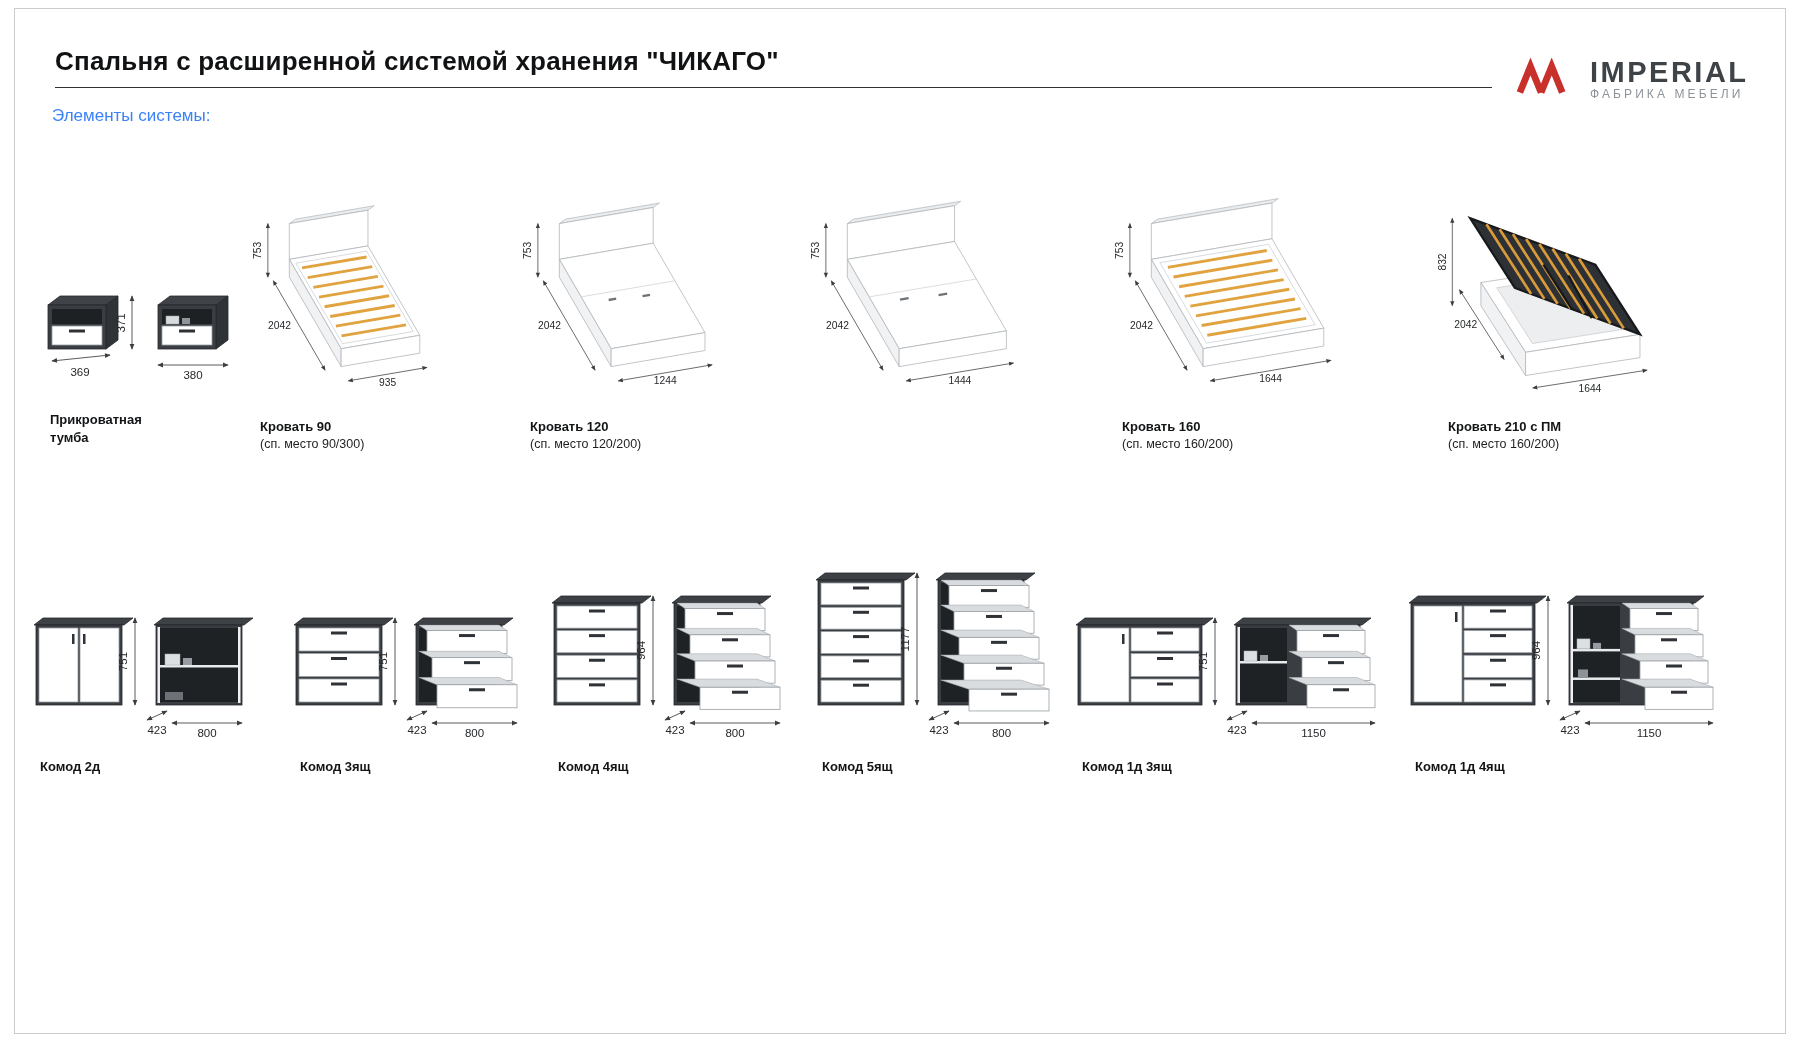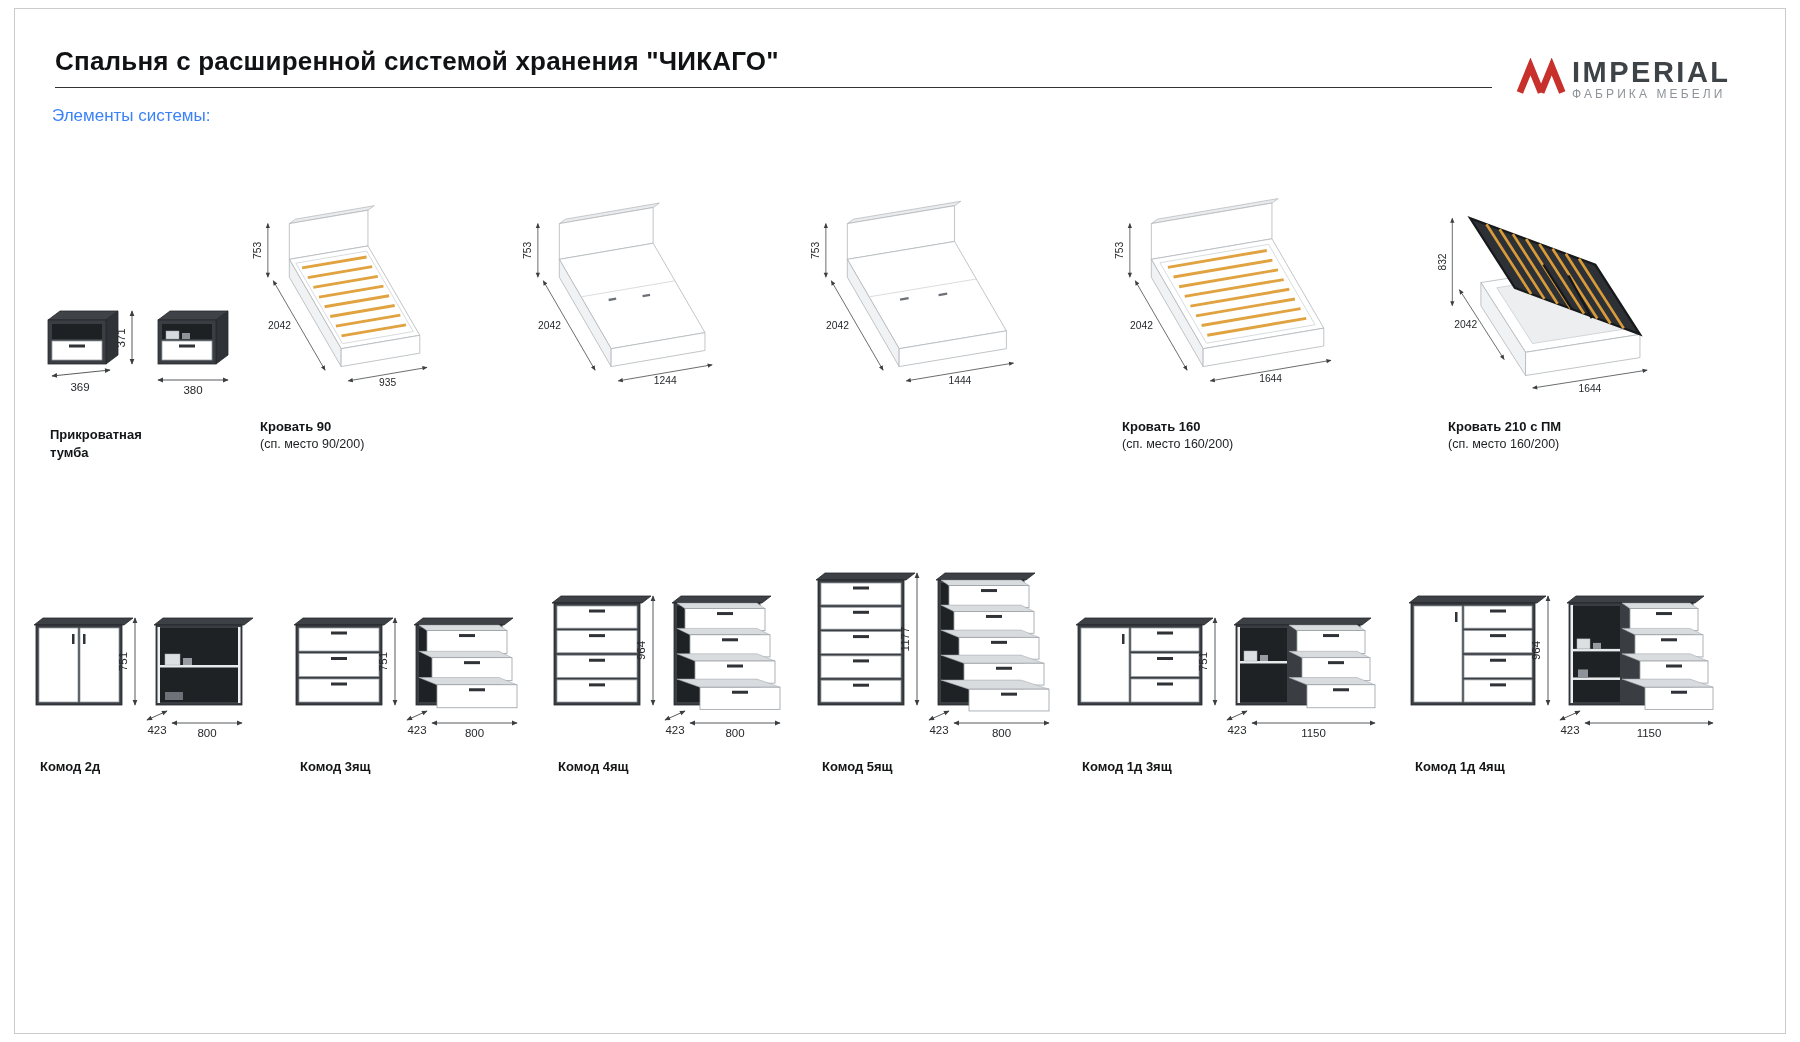--- a/index.html
+++ b/index.html
@@ -2,21 +2,21 @@
 <html style="--accent: #c8302c;"><head>
 <meta charset="utf-8">
 <style>
   *{margin:0;padding:0;box-sizing:border-box}
   html,body{width:1800px;height:1042px}
   body{background:#fff;font-family:"Liberation Sans",sans-serif;position:relative;overflow:hidden;color:#16181a}
   .frame{position:absolute;left:14px;top:8px;right:14px;bottom:8px;border:1px solid #c9ccce;pointer-events:none}
   .title{position:absolute;left:55px;top:46px;font-size:26px;font-weight:700;color:#101214;letter-spacing:.2px}
   .rule{position:absolute;left:55px;top:87px;width:1437px;border-top:1.5px solid #303234}
   .subtitle{position:absolute;left:52px;top:106px;font-size:17px;color:#3b82f6}
-  .logo{position:absolute;left:1516px;top:58px;display:flex;align-items:flex-start;gap:2px}
+  .logo{position:absolute;left:1516px;top:58px;display:flex;align-items:flex-start;gap:20px}
   .logo-text .logo-name{font-size:29px;font-weight:700;letter-spacing:2.5px;color:#3e4348;line-height:1}
   .logo-text .logo-tag{font-size:12px;letter-spacing:3.1px;color:#8d9399;}
   .cell{position:absolute}
   .art{display:flex;align-items:flex-end}
   .r1 .art{height:210px}
   .r2 .art{height:190px}
   .cap{margin-top:13px;padding-left:10px;font-size:13px;font-weight:700;color:#131517;line-height:1.4}
   .cap .sub{font-weight:400;font-size:12.5px;color:#1d1f21}
   .cap-narrow{max-width:135px}
   svg text.dt{font-family:"Liberation Sans",sans-serif;font-size:11.5px;fill:#26282b;font-weight:400}
@@ -35,21 +35,21 @@
     <polyline points="26,35 37,8 48,35" fill="none" stroke="var(--accent,#c8302c)" stroke-width="7"></polyline>
   </svg>
   <div class="logo-text">
     <div class="logo-name">IMPERIAL</div>
     <div class="logo-tag">ФАБРИКА МЕБЕЛИ</div>
   </div>
 </div>
 
 <div class="subtitle">Элементы системы:</div>
 
-<div class="cell r1" style="left:40px;top:203px;width:215px">
+<div class="cell r1" style="left:40px;top:188px;width:215px">
   <div class="art">
       <svg viewBox="0 0 215 115" width="215" height="115">
         <defs>
           <marker id="ar" viewBox="0 0 10 10" refX="8.5" refY="5" markerWidth="7" markerHeight="7" orient="auto-start-reverse">
             <path d="M0.5,1.2 L9.5,5 L0.5,8.8 z" fill="#3c3f42"></path>
           </marker>
         </defs>
         <polygon points="8.0,22.0 66.0,22.0 78.0,13.0 20.0,13.0" fill="#3f4247" stroke="#26282b" stroke-width="0.8"></polygon>
         <polygon points="66.0,22.0 78.0,13.0 78.0,57.0 66.0,66.0" fill="#2f3236" stroke="#26282b" stroke-width="0.8"></polygon>
         <rect x="8" y="22" width="58" height="44" fill="#3a3d42" stroke="#26282b" stroke-width="0.8"></rect>
@@ -102,21 +102,21 @@
         <line x1="20" y1="32" x2="20" y2="92" stroke="#45484b" stroke-width="0.9" marker-start="url(#ar)" marker-end="url(#ar)"></line>
         <text class="dt" x="12" y="62" text-anchor="middle" transform="rotate(-90 12 62)">753</text>
         <line x1="26" y1="96" x2="84" y2="196" stroke="#45484b" stroke-width="0.9" marker-start="url(#ar)" marker-end="url(#ar)"></line>
         <text class="dt" x="33" y="150" text-anchor="middle">2042</text>
         <line x1="110" y1="208" x2="198" y2="193" stroke="#45484b" stroke-width="0.9" marker-start="url(#ar)" marker-end="url(#ar)"></line>
         <text class="dt" x="154" y="213.5" text-anchor="middle">935</text>
       </svg>
     </div>
   <div class="cap">
       <div>Кровать 90</div>
-  <div class="sub">(сп. место 90/200)</div>
+  <div class="sub">(сп. место 90/300)</div>
     </div>
 </div>
 
 <div class="cell r1" style="left:520px;top:195px;width:250px">
   <div class="art">
       <svg viewBox="0 0 250 235" width="100%" height="210" preserveAspectRatio="xMinYMax meet">
         <defs>
           <marker id="ar" viewBox="0 0 10 10" refX="8.5" refY="5" markerWidth="7" markerHeight="7" orient="auto-start-reverse">
             <path d="M0.5,1.2 L9.5,5 L0.5,8.8 z" fill="#3c3f42"></path>
           </marker>
@@ -129,20 +129,24 @@
         <line x1="68.36" y1="114" x2="173.36" y2="96" stroke="#d5d8db" stroke-width="1"></line>
         <line x1="99.25" y1="117.5" x2="107.65" y2="116.06" stroke="#6d7277" stroke-width="2.6"></line>
         <line x1="137.16" y1="113.2" x2="145.56" y2="111.75999999999999" stroke="#6d7277" stroke-width="2.6"></line>
         <line x1="20" y1="32" x2="20" y2="92" stroke="#45484b" stroke-width="0.9" marker-start="url(#ar)" marker-end="url(#ar)"></line>
         <text class="dt" x="12" y="62" text-anchor="middle" transform="rotate(-90 12 62)">753</text>
         <line x1="26" y1="96" x2="84" y2="196" stroke="#45484b" stroke-width="0.9" marker-start="url(#ar)" marker-end="url(#ar)"></line>
         <text class="dt" x="33" y="150" text-anchor="middle">2042</text>
         <line x1="110" y1="208" x2="215" y2="190" stroke="#45484b" stroke-width="0.9" marker-start="url(#ar)" marker-end="url(#ar)"></line>
         <text class="dt" x="162.5" y="212" text-anchor="middle">1244</text>
       </svg>
+    </div>
+  <div class="cap">
+      <div>Кровать 120</div>
+  <div class="sub">(сп. место 120/200)</div>
     </div>
 </div>
 
 <div class="cell r1" style="left:808px;top:195px;width:260px">
   <div class="art">
       <svg viewBox="0 0 250 235" width="100%" height="210" preserveAspectRatio="xMinYMax meet">
         <defs>
           <marker id="ar" viewBox="0 0 10 10" refX="8.5" refY="5" markerWidth="7" markerHeight="7" orient="auto-start-reverse">
             <path d="M0.5,1.2 L9.5,5 L0.5,8.8 z" fill="#3c3f42"></path>
           </marker>

